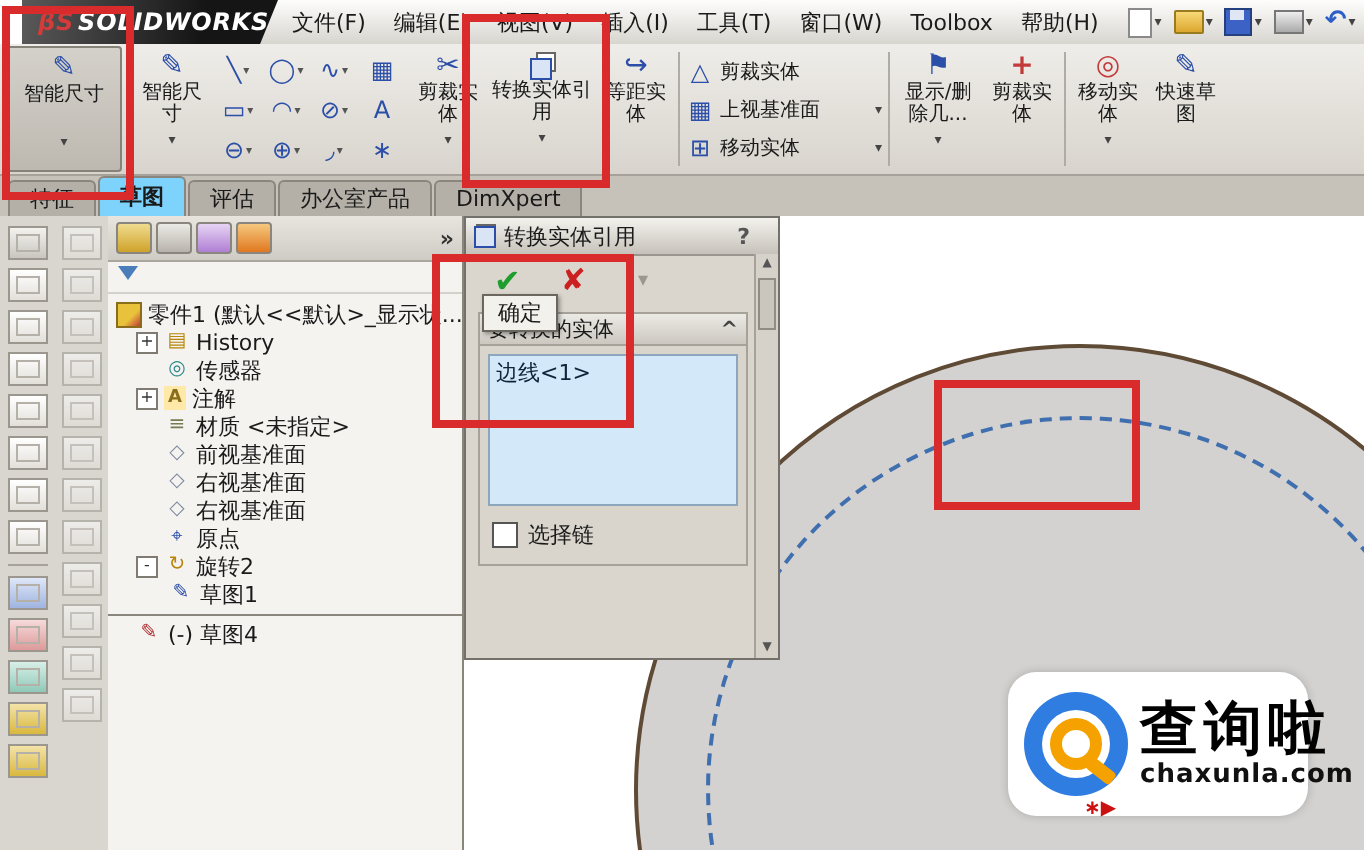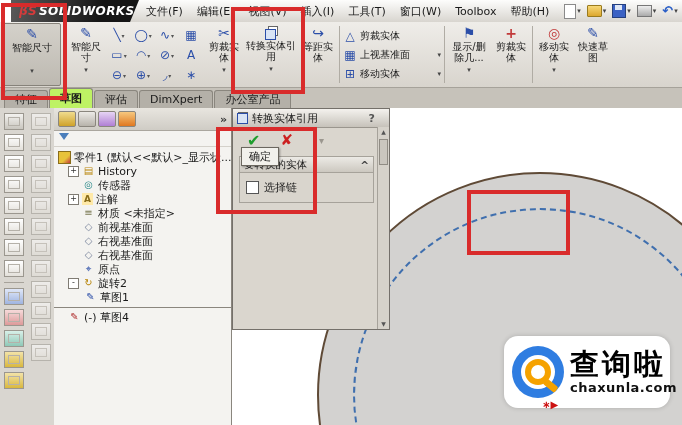--- a/index.html
+++ b/index.html
@@ -49,21 +49,21 @@
   .stackrow .sarrow{font-size:7px;color:#444;margin-left:auto;}
   .cubeic{position:relative;width:13px;height:14px;margin:1px auto 0;}
   .cubeic::after{content:"";position:absolute;right:0;top:0;width:8px;height:8px;border:1px solid #666;background:#fff;}
   .cubeic::before{content:"";position:absolute;left:0;bottom:0;width:9px;height:9px;border:1px solid #2b4ea8;background:#d9e4f5;z-index:1;}
 
   
   .tabbar{position:absolute;left:0;top:88px;width:682px;height:20px;background:#c6c2ba;
           display:flex;align-items:flex-end;padding-left:4px;box-sizing:border-box;}
   .tab{height:17px;line-height:17px;padding:0 10px;margin-right:1px;background:#b4b0a8;
        border:1px solid #8a867e;border-bottom:none;border-radius:3px 3px 0 0;font-size:11px;cursor:default;}
-  .tab.active{background:#bef264;height:19px;line-height:19px;font-weight:bold;}
+  .tab.active{background:#7dd3fc;height:19px;line-height:19px;font-weight:bold;}
 
   
   .workspace{position:absolute;left:0;top:108px;width:682px;height:317px;}
   .side-tools{position:absolute;left:0;top:0;width:54px;height:317px;background:#d9d6d0;display:flex;}
   .vcol{width:27px;display:flex;flex-direction:column;align-items:center;padding-top:3px;}
   .vic{width:18px;height:15px;margin:2px 0;border:1px solid #9b978f;background:linear-gradient(#fff,#e3e0da);position:relative;cursor:default;}
   .vic::after{content:"";position:absolute;inset:3px;border:1px solid #b5b1a9;}
   .vic.shaded{background:linear-gradient(#f3f2ef,#c9c6bf);}
   .vic.c-blue{background:linear-gradient(#dfe7f8,#9fb4e0);}
   .vic.c-red{background:linear-gradient(#f6dada,#dd9a9a);}
@@ -132,21 +132,21 @@
   .pm-scroll .sar{height:10px;text-align:center;font-size:6px;line-height:10px;color:#555;cursor:default;}
   .pm-scroll .sdown{position:absolute;bottom:0;left:0;right:0;}
   .pm-scroll .sthumb{position:absolute;left:1px;right:1px;top:12px;height:24px;background:#cac6be;border:1px solid #908c84;cursor:default;}
 
   
   .redbox{position:absolute;border:4px solid #d92b2b;z-index:50;pointer-events:none;}
   .rb1{left:1px;top:3px;width:58px;height:89px;}
   .rb2{left:231px;top:7px;width:66px;height:79px;}
   .rb3{left:216px;top:127px;width:93px;height:79px;}
   .rb4{left:467px;top:190px;width:95px;height:57px;}
-  .watermark{position:absolute;left:504px;top:336px;width:166px;height:72px;background:#fff;
+  .watermark{position:absolute;left:504px;top:336px;width:150px;height:72px;background:#fff;
              border-radius:14px;box-shadow:0 0 5px rgba(0,0,0,.18);display:flex;align-items:center;
              padding:2px 8px;box-sizing:border-box;gap:6px;z-index:40;}
   .wm-logo{position:relative;width:52px;height:52px;border-radius:50%;background:#2f7de1;flex:0 0 auto;}
   .wm-logo .wq{position:absolute;inset:9px;background:#fff;border-radius:50%;}
   .wm-logo .wr{position:absolute;inset:13px;border:6px solid #f5a200;border-radius:50%;box-sizing:border-box;}
   .wm-logo .wh{position:absolute;width:15px;height:7px;background:#f5a200;right:6px;bottom:9px;transform:rotate(38deg);border-radius:2px;}
   .wm-text{display:flex;flex-direction:column;align-items:flex-start;}
   .wm-name{font-size:29px;line-height:31px;color:#000;font-weight:bold;letter-spacing:3px;}
   .wm-domain{font-size:13px;font-weight:bold;color:#111;letter-spacing:.5px;}
   .red-marker{position:absolute;left:542px;top:399px;color:#cc1111;font-size:10px;font-weight:bold;z-index:41;}
@@ -305,22 +305,22 @@
     <div class="rbtn w38">
       <span class="ric">✎</span>
       <span class="rlabel">快速草图</span>
     </div>
   </div>
 
   <div class="tabbar">
     <div class="tab">特征</div>
     <div class="tab active">草图</div>
     <div class="tab">评估</div>
+    <div class="tab">办公室产品</div>
     <div class="tab">DimXpert</div>
-    <div class="tab">办公室产品</div>
   </div>
 
   <div class="workspace">
 
     <div class="side-tools">
       <div class="vcol">
         <div class="vic shaded"></div>
         <div class="vic"></div>
         <div class="vic"></div>
         <div class="vic"></div>
@@ -439,20 +439,23 @@
         <span class="pm-check">✔</span>
         <span class="pm-cross">✘</span>
         <span class="pm-ghost">▾</span>
       </div>
       <div class="pm-tip">确定</div>
       <div class="pm-group">
         <div class="pm-ghead">
           <span>要转换的实体</span>
           <span class="pm-gcaret">^</span>
         </div>
+        <div class="pm-list">
+          <div class="li">边线&lt;1&gt;</div>
+        </div>
         <div class="pm-cbrow">
           <span class="pm-cb"></span>
           <span>选择链</span>
         </div>
       </div>
       <div class="pm-scroll">
         <div class="sar">▲</div>
         <div class="sthumb"></div>
         <div class="sar sdown">▼</div>
       </div>

